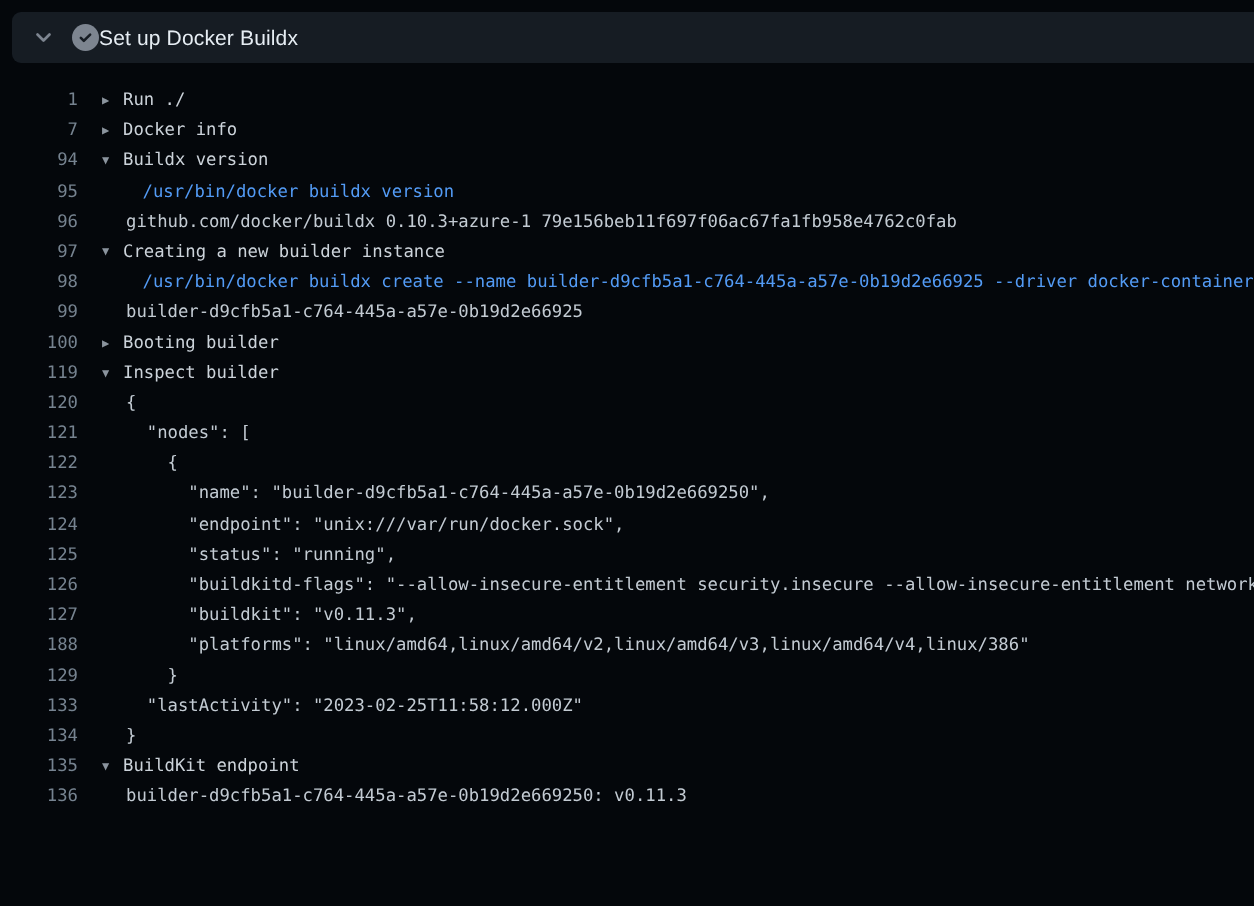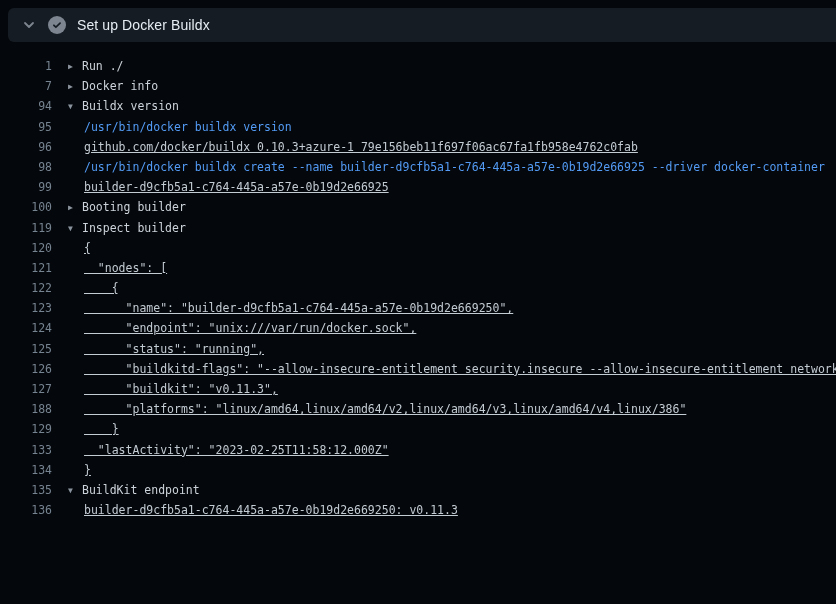--- a/index.html
+++ b/index.html
@@ -22,21 +22,20 @@
     border-radius: 6px 0 0 6px;
     display: flex;
     align-items: center;
     padding-left: 14px;
     box-sizing: border-box;
     cursor: pointer;
   }
   .step-header .chev { width: 14px; height: 14px; flex: 0 0 auto; }
   .step-header .check { width: 18px; height: 18px; margin-left: 12px; flex: 0 0 auto; }
   .step-title {
-    margin-left: 11px;
     color: #e6edf3;
     font-size: 14px;
     letter-spacing: 0.1px;
   }
 
   
   .log {
     position: absolute;
     top: 42px; left: 0; right: 0; bottom: 0;
     padding-top: 14px;
@@ -60,22 +59,22 @@
   .content { margin-left: 16px; white-space: pre; }
   .arrow {
     display: inline-block;
     width: 14px;
     font-size: 8px;
     color: #8b949e;
     vertical-align: 1px;
     cursor: pointer;
   }
   .gtext { color: #ccd3da; cursor: pointer; }
-  .out  { margin-left: 16px; color: #c3cbd3; text-decoration: underline; }
-  .cmd  { margin-left: 16px; color: #539bf5; }
+  .out  { margin-left: 16px; color: #c3cbd3; }
+  .cmd  { margin-left: 27px; color: #539bf5; }
 </style>
 </head>
 <body>
 
 <div class="stage">
 
   <div class="step-header">
     <svg class="chev" viewBox="0 0 14 14">
       <path d="M3 5l4 4 4-4" fill="none" stroke="#7d8590" stroke-width="1.8" stroke-linecap="round" stroke-linejoin="round"></path>
     </svg>
@@ -85,20 +84,21 @@
     </svg>
     <span class="step-title">Set up Docker Buildx</span>
   </div>
 
   <div class="log">
       <div class="row"><span class="ln">1</span><span class="content"><span class="arrow">▶</span><span class="gtext">Run ./</span></span></div>
       <div class="row"><span class="ln">7</span><span class="content"><span class="arrow">▶</span><span class="gtext">Docker info</span></span></div>
       <div class="row"><span class="ln">94</span><span class="content"><span class="arrow">▼</span><span class="gtext">Buildx version</span></span></div>
       <div class="row"><span class="ln">95</span><span class="content"><span class="cmd">/usr/bin/docker buildx version</span></span></div>
       <div class="row"><span class="ln">96</span><span class="content"><span class="out">github.com/docker/buildx 0.10.3+azure-1 79e156beb11f697f06ac67fa1fb958e4762c0fab</span></span></div>
+      <div class="row"><span class="ln">97</span><span class="content"><span class="arrow">▼</span><span class="gtext">Creating a new builder instance</span></span></div>
       <div class="row"><span class="ln">98</span><span class="content"><span class="cmd">/usr/bin/docker buildx create --name builder-d9cfb5a1-c764-445a-a57e-0b19d2e66925 --driver docker-container</span></span></div>
       <div class="row"><span class="ln">99</span><span class="content"><span class="out">builder-d9cfb5a1-c764-445a-a57e-0b19d2e66925</span></span></div>
       <div class="row"><span class="ln">100</span><span class="content"><span class="arrow">▶</span><span class="gtext">Booting builder</span></span></div>
       <div class="row"><span class="ln">119</span><span class="content"><span class="arrow">▼</span><span class="gtext">Inspect builder</span></span></div>
       <div class="row"><span class="ln">120</span><span class="content"><span class="out">{</span></span></div>
       <div class="row"><span class="ln">121</span><span class="content"><span class="out">  "nodes": [</span></span></div>
       <div class="row"><span class="ln">122</span><span class="content"><span class="out">    {</span></span></div>
       <div class="row"><span class="ln">123</span><span class="content"><span class="out">      "name": "builder-d9cfb5a1-c764-445a-a57e-0b19d2e669250",</span></span></div>
       <div class="row"><span class="ln">124</span><span class="content"><span class="out">      "endpoint": "unix:///var/run/docker.sock",</span></span></div>
       <div class="row"><span class="ln">125</span><span class="content"><span class="out">      "status": "running",</span></span></div>

